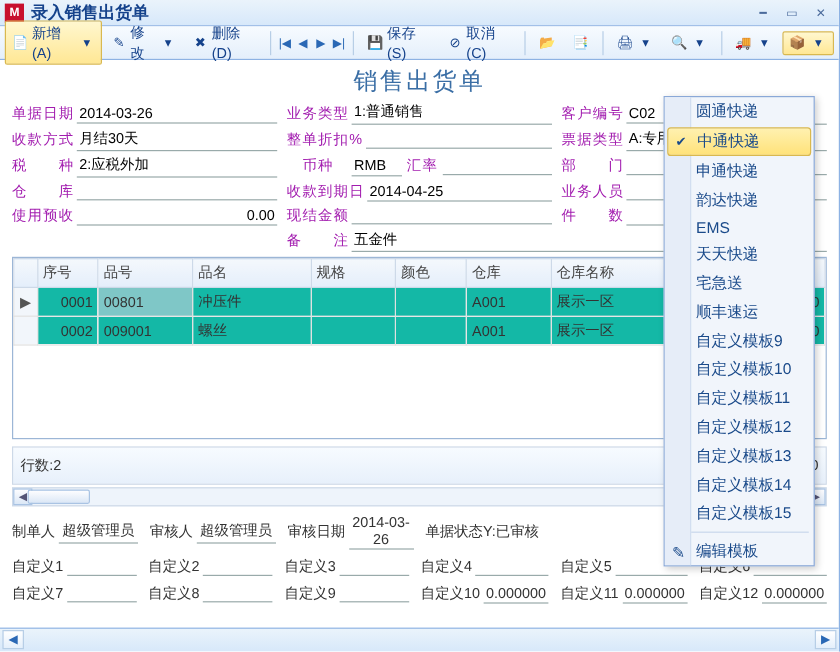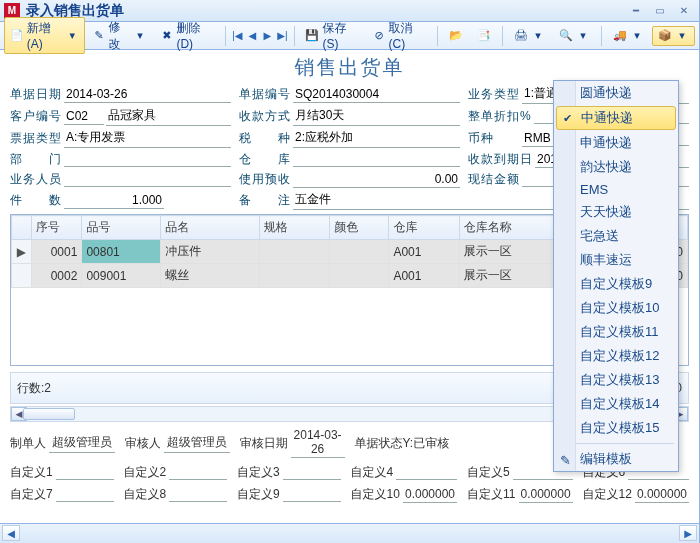--- a/index.html
+++ b/index.html
@@ -15,28 +15,28 @@
   .tbtn { display:flex; align-items:center; gap:3px; padding:2px 5px; border:1px solid transparent; border-radius:2px; cursor:default; font-size:12px; color:#15428b;}
   .tbtn.hl { background:linear-gradient(#fff7cf,#ffe794); border-color:#d9b84f;}
   .tbtn .ico { width:14px; height:14px; display:flex; align-items:center; justify-content:center; font-size:11px;}
   .tsep { width:1px; height:20px; background:#b7cee6; margin:0 3px;}
   .navico { width:14px; height:14px; display:flex; align-items:center; justify-content:center; color:#2a68b5; font-size:10px;}
   
   .doch { text-align:center; font-size:20px; color:#3a6ea5; padding:4px 0 2px; letter-spacing:2px;}
   
   .form { display:grid; grid-template-columns: 1fr 1fr 1fr; padding:2px 10px 4px; column-gap:8px; row-gap:3px;}
   .field { display:flex; align-items:center; gap:2px; }
-  .field .lab { min-width:52px; text-align:left; color:#0c4a6e; letter-spacing:1px;}
+  .field .lab { min-width:52px; text-align:center; color:#a21caf; letter-spacing:1px;}
   .field .val { flex:1; border-bottom:1px solid #9aa; padding:0 2px 1px; min-height:15px; color:#000;}
   .field .num { text-align:right;}
   
   .gridwrap { margin:0 10px; border:1px solid #9cb6d6; background:#fff;}
   .grid table { width:100%; border-collapse:collapse; table-layout:fixed;}
   .grid th { background:linear-gradient(#f4f8fc,#e4eefb); border:1px solid #cdd9e8; font-weight:normal; color:#444; padding:3px 4px; font-size:12px; text-align:left; overflow:hidden; white-space:nowrap;}
-  .grid td { border:1px solid #e0e0e0; padding:3px 4px; background:#e5e5e5; overflow:hidden; white-space:nowrap;}
+  .grid td { border:1px solid #e0e0e0; padding:3px 4px; background:#14b8a6; overflow:hidden; white-space:nowrap;}
   .grid td.r, .grid th.r { text-align:right;}
   .grid td.sel { background:#7fc7c7;}
   .rowind { width:12px; text-align:center; color:#555; background:#f2f6fb !important;}
   .gridbody { height:150px; overflow:hidden; position:relative;}
   
   .sumbar { margin:6px 10px 0; background:linear-gradient(#f7fbff,#e7f0fb); border:1px solid #cdd9e8; height:32px; display:flex; align-items:center; justify-content:space-between; padding:0 6px;}
   
   .hscroll { margin:2px 10px 6px; height:16px; background:#eef4fb; border:1px solid #cdd9e8; position:relative;}
   .hscroll .thumb { position:absolute; left:12px; top:1px; height:12px; width:52px; background:linear-gradient(#fdfdff,#dbe7f6); border:1px solid #a9c3e3; border-radius:2px;}
   .hscroll .ar { position:absolute; top:0; width:16px; height:14px; background:linear-gradient(#fdfdff,#dbe7f6); border:1px solid #a9c3e3; display:flex; align-items:center; justify-content:center; color:#557; font-size:9px;}
@@ -126,24 +126,20 @@
       <span class="ico">▾</span>
     </div>
 </div>
 
 <div class="doch">销售出货单</div>
 
 <div class="form">
   <div class="field">
       <span class="lab">单据日期</span>
       <span class="val">2014-03-26</span>
-    </div>
-  <div class="field">
-      <span class="lab">单据编号</span>
-      <span class="val">SQ2014030004</span>
     </div>
   <div class="field">
       <span class="lab">业务类型</span>
       <span class="val">1:普通销售</span>
     </div>
 
   <div class="field">
       <span class="lab">客户编号</span>
       <span class="val" style="flex:0 0 40px">C02</span>
       <span class="val">品冠家具</span>

